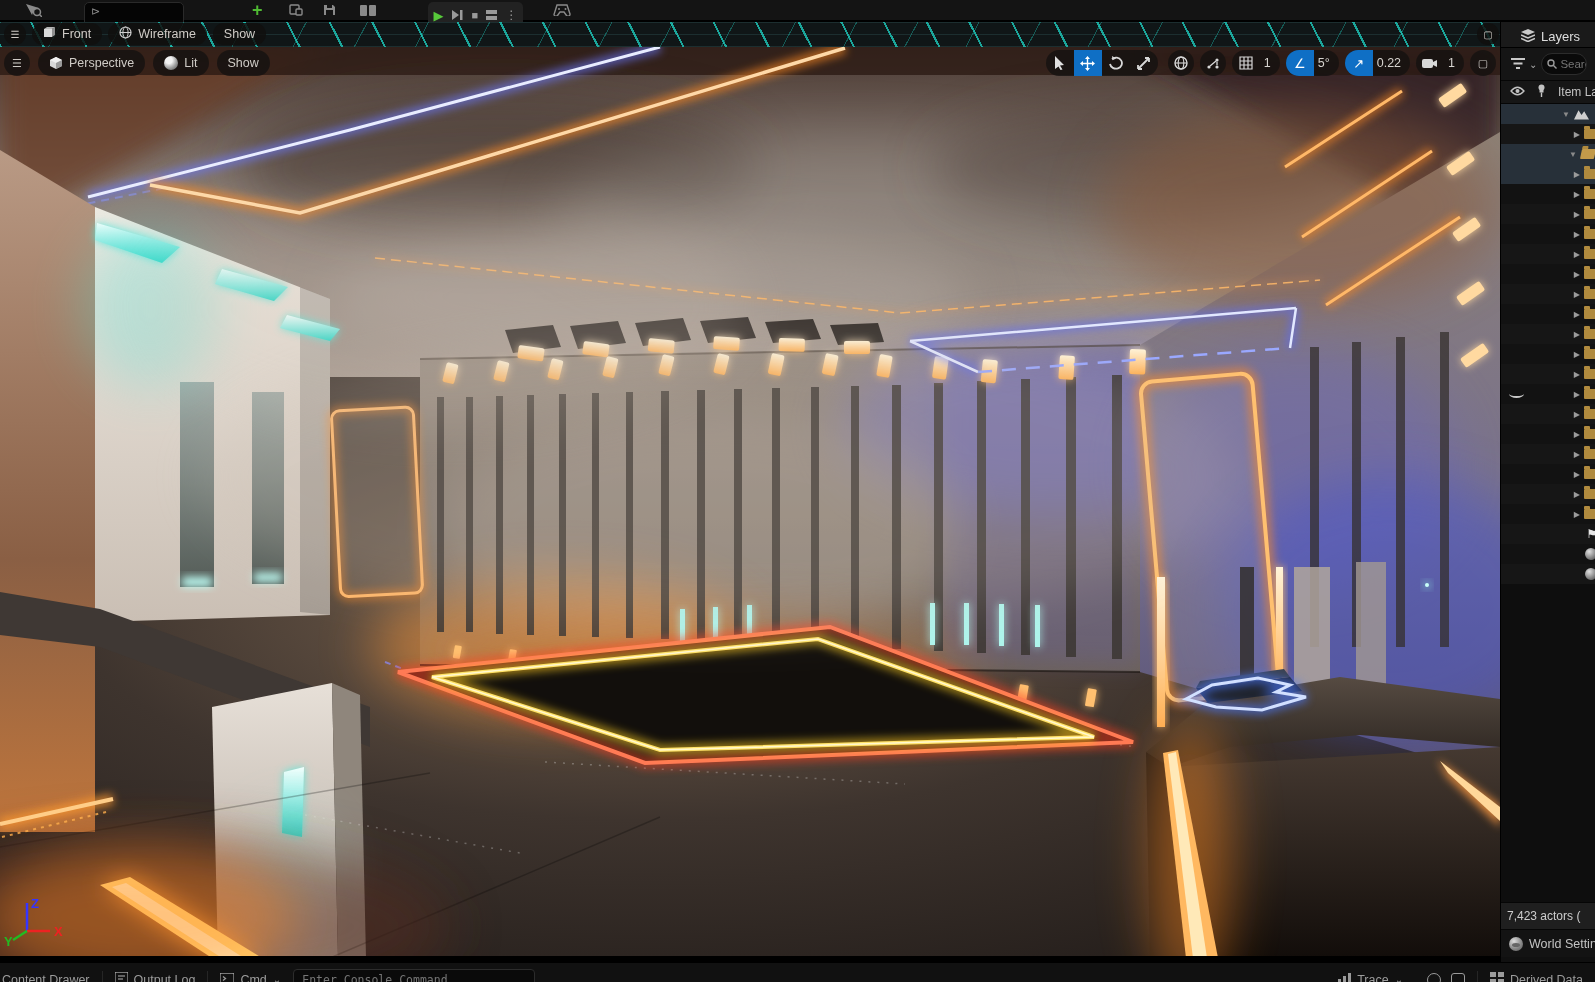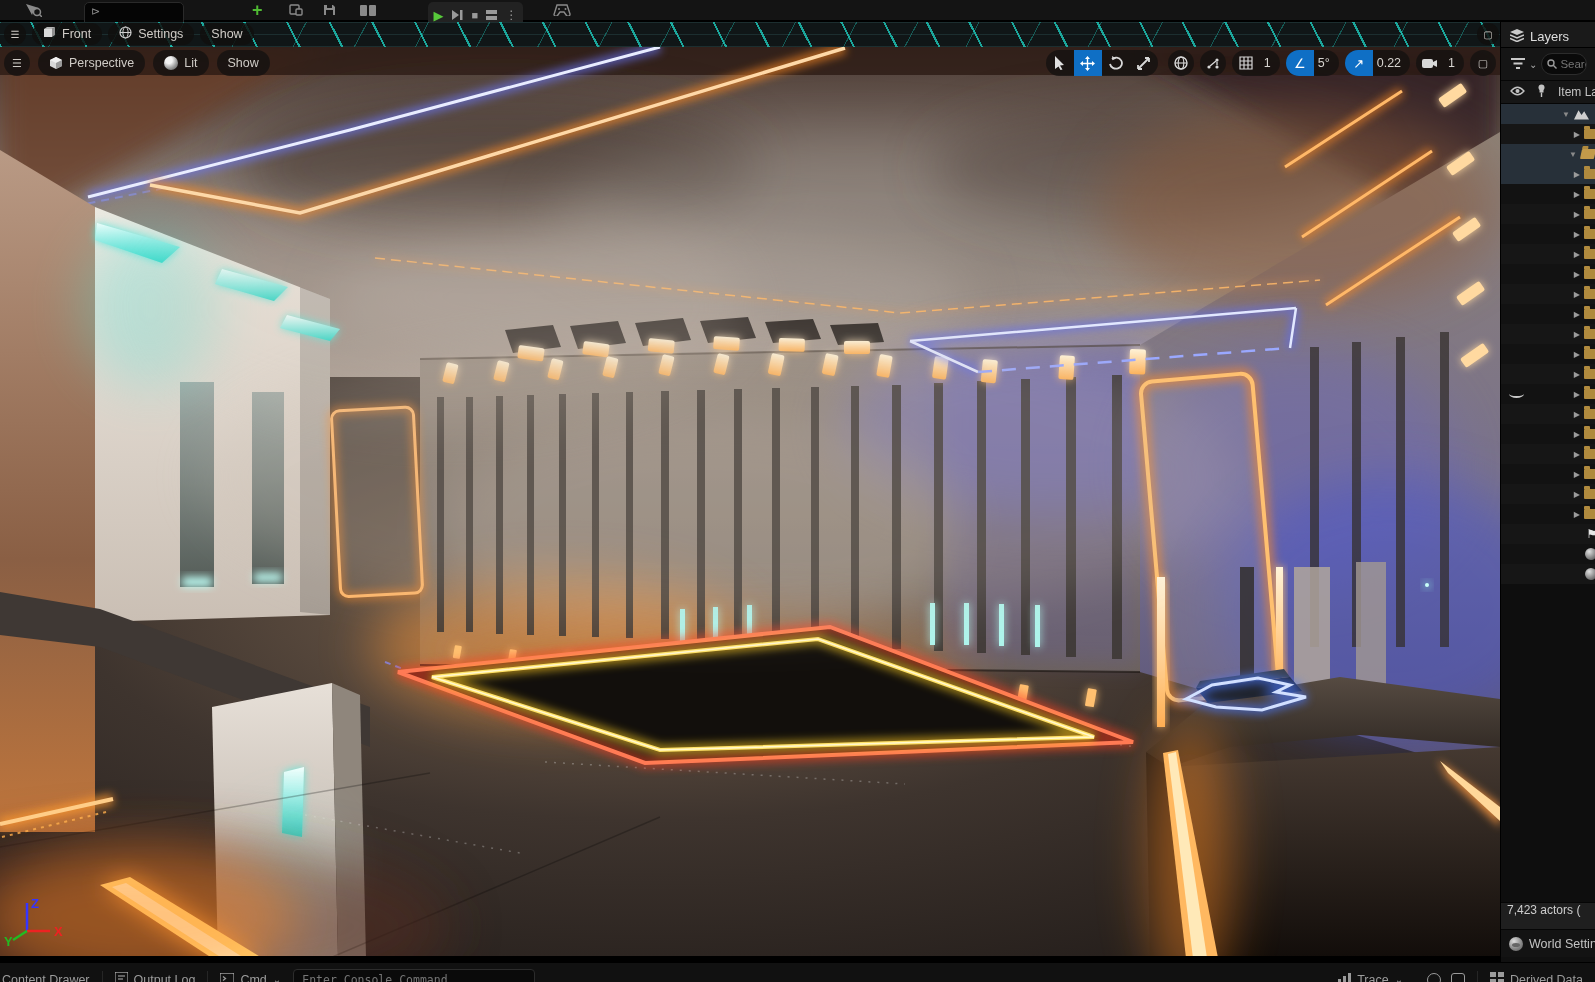--- a/index.html
+++ b/index.html
@@ -39,21 +39,21 @@
   .toolbtn.active { background:#0f6fc5; }
   .snapval { font-size:12.5px; color:#d6d3cf; padding:0 9px 0 4px; }
   .cube-ico, .lit-ico { display:inline-flex; }
   .lit-ball { width:14px; height:14px; border-radius:50%;
     background:radial-gradient(circle at 35% 30%, #f2f2f2 0 25%, #9a9a9a 60%, #4d4d4d); }
   #black-strip { left:0; top:956px; width:1500px; height:6px; background:#000; }
 
   
   #right-panel { left:1500px; top:22px; width:95px; height:940px; background:#101010; border-left:1px solid #000; overflow:hidden; }
   #panel-tab { height:26px; background:#1a1a1a; display:flex; align-items:center; gap:6px; padding:4px 4px 0 9px;
-    border-bottom:1px solid #000; color:#dedede; font-size:13px; }
+    border-bottom:1px solid #000; color:#dedede; font-size:13px;justify-content:center; }
   #panel-toolbar { height:32px; display:flex; align-items:center; gap:4px; padding:0 2px 0 10px; background:#151515; }
   #search-pill { flex:0 0 auto; width:46px; height:22px; background:#0a0a0a; border:1px solid #2c2c2c;
     border-radius:11px; display:flex; align-items:center; gap:3px; padding:0 5px; overflow:hidden; }
   #search-pill input { width:30px; background:transparent; border:none; outline:none; color:#bbb; font-size:11.5px;
     font-family:"Liberation Sans",sans-serif; }
   #col-header { height:24px; display:flex; align-items:center; gap:6px; padding:0 0 0 9px;
     background:#161616; border-top:1px solid #060606; border-bottom:1px solid #060606; color:#c2c2c2;
     font-size:12px; overflow:hidden; white-space:nowrap; }
   .colsep { width:1px; height:14px; background:#2a2a2a; }
   #rows { background:#0e0e0e; }
@@ -65,21 +65,21 @@
   .folder { width:14px; height:10px; background:#b08a3e; border-radius:1px; position:relative; flex:0 0 auto; margin-right:-3px; }
   .folder::before { content:""; position:absolute; top:-3px; left:0; width:6px; height:3px; background:#b08a3e; border-radius:1px 1px 0 0; }
   .folder.open { transform:skewX(-12deg); background:#c29a4a; margin-right:0; }
   .levelico { width:15px; height:11px; margin-right:6px; flex:0 0 auto;
     clip-path:polygon(0 100%, 30% 15%, 50% 60%, 68% 25%, 100% 100%); background:#cfcfcf; }
   .flagico { color:#e6e6e6; font-size:12px; margin-right:-2px; }
   .sphereico { width:12px; height:12px; border-radius:50%; margin-right:-2px;
     background:radial-gradient(circle at 35% 30%, #e0e0e0, #6f6f6f 70%, #3a3a3a); flex:0 0 auto; }
   .eyeclosed { position:absolute; left:8px; width:15px; height:8px; border-bottom:2px solid #c9c9c9; border-radius:0 0 50% 50%; }
   #panel-fill { height:318px; background:#0e0e0e; }
-  #actor-row { height:27px; background:#1f1f1f; border-top:1px solid #060606; display:flex; 
+  #actor-row { height:27px; background:#1f1f1f; border-top:1px solid #060606; display:flex; align-items:center;
     padding-left:6px; color:#cdcdcd; font-size:12px; white-space:nowrap; overflow:hidden; }
   #worldsettings-row { height:28px; display:flex; align-items:center; gap:6px; padding-left:8px; background:#131313;
     color:#c3c3c3; font-size:12.5px; white-space:nowrap; overflow:hidden; border-top:1px solid #060606; }
   .globe-ball { width:14px; height:14px; border-radius:50%; flex:0 0 auto;
     background:radial-gradient(circle at 35% 30%, #ddd, #8a8a8a 55%, #555); position:relative; }
   .globe-ball::after { content:""; position:absolute; left:3px; top:6px; width:8px; height:4px; background:#666; border-radius:50%; }
 
   
   #status-bar { left:0; top:962px; width:1595px; height:34px; background:#111; border-top:1px solid #000;
     display:flex; align-items:center; font-size:12.5px; color:#9d9d9d; }
@@ -163,21 +163,21 @@
             <path d="M1 2 L4 0 L12 0 L9 2 Z" fill="#b5b5b5"></path>
           </svg></span>
       <span>Front</span>
     </div>
     <div class="pill">
       <span><svg width="13" height="13" viewBox="0 0 13 13">
             <circle cx="6.5" cy="6.5" r="5.5" fill="none" stroke="#cfcfcf" stroke-width="1.2"></circle>
             <ellipse cx="6.5" cy="6.5" rx="2.6" ry="5.5" fill="none" stroke="#cfcfcf" stroke-width="1"></ellipse>
             <line x1="1" y1="6.5" x2="12" y2="6.5" stroke="#cfcfcf" stroke-width="1"></line>
           </svg></span>
-      <span>Settings</span>
+      <span>Wireframe</span>
     </div>
     <div class="pill">
         <span>Show</span>
       </div>
   </div>
   <div class="pill round" style="position:absolute; right:1px; top:1px">
       <span style="font-size:10px">▢</span>
     </div>
 </div>
 

